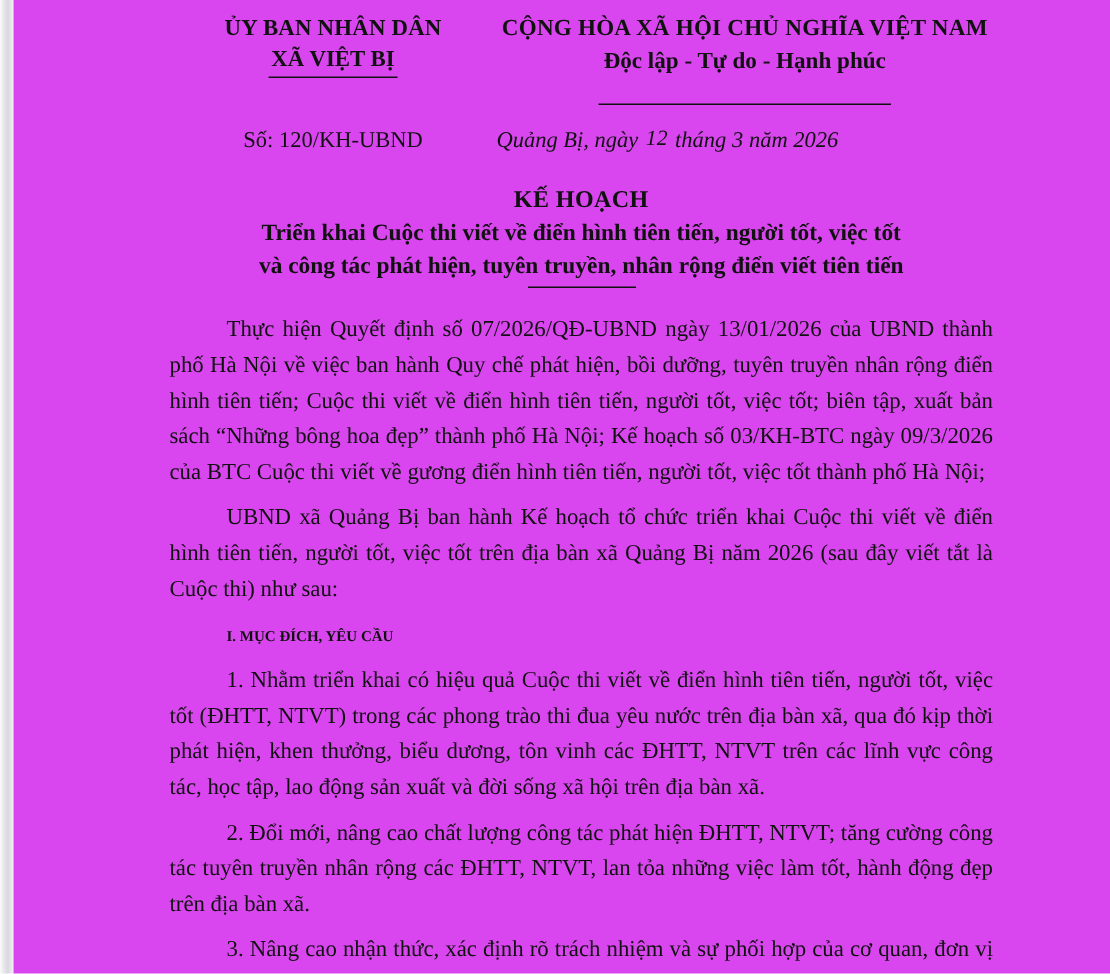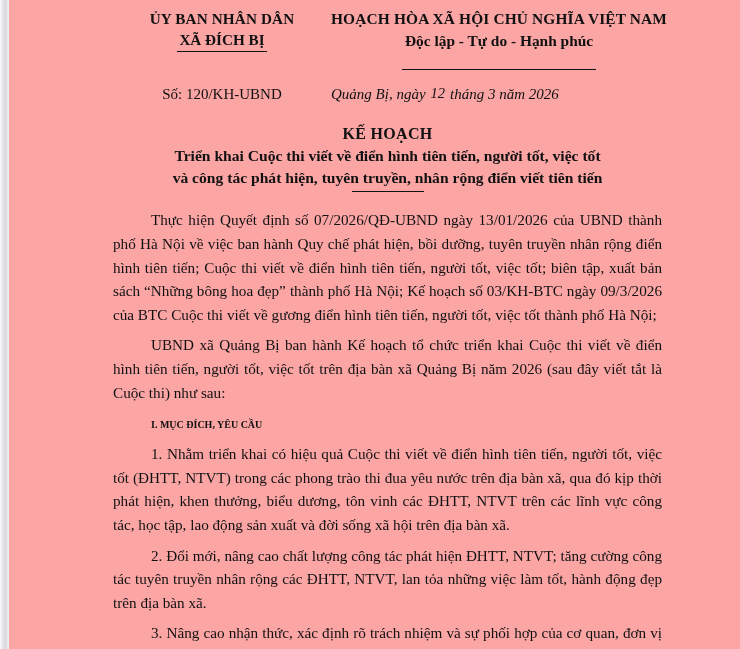--- a/index.html
+++ b/index.html
@@ -24,21 +24,21 @@
     height: 649px;
     background: linear-gradient(to right, #fbfbfc 0%, #e3e3e8 35%, #d8d8de 60%, #f4f4f6 100%);
   }
 
   .page {
     position: absolute;
     left: 9px;
     top: 0;
     width: 731px;
     height: 649px;
-    background: #fca5a5;
+    background: #d946ef;
     box-sizing: border-box;
     padding: 8px 78px 0 104px;
   }
 
   
   .masthead {
     display: flex;
     align-items: flex-start;
     justify-content: flex-start;
   }
@@ -157,24 +157,24 @@
 </head>
 <body>
 
 <div class="page-edge-left"></div>
 
 <div class="page">
 
   <div class="masthead">
     <div class="masthead-left">
       <div class="org-line-1">ỦY BAN NHÂN DÂN</div>
-      <div class="org-line-2">XÃ ĐÍCH BỊ</div>
+      <div class="org-line-2">XÃ VIỆT BỊ</div>
     </div>
     <div class="masthead-right">
-      <div class="nation-line-1">HOẠCH HÒA XÃ HỘI CHỦ NGHĨA VIỆT NAM</div>
+      <div class="nation-line-1">CỘNG HÒA XÃ HỘI CHỦ NGHĨA VIỆT NAM</div>
       <div class="nation-line-2">Độc lập - Tự do - Hạnh phúc</div>
     </div>
   </div>
 
   <div class="docmeta">
     <div class="doc-number"><span>Số: 120</span><span>/KH-UBND</span></div>
     <div class="doc-date"><span>Quảng Bị, ngày</span><span class="date-day">12</span><span>tháng 3</span>&nbsp;<span>năm 2026</span></div>
   </div>
 
   <div class="title-block">

